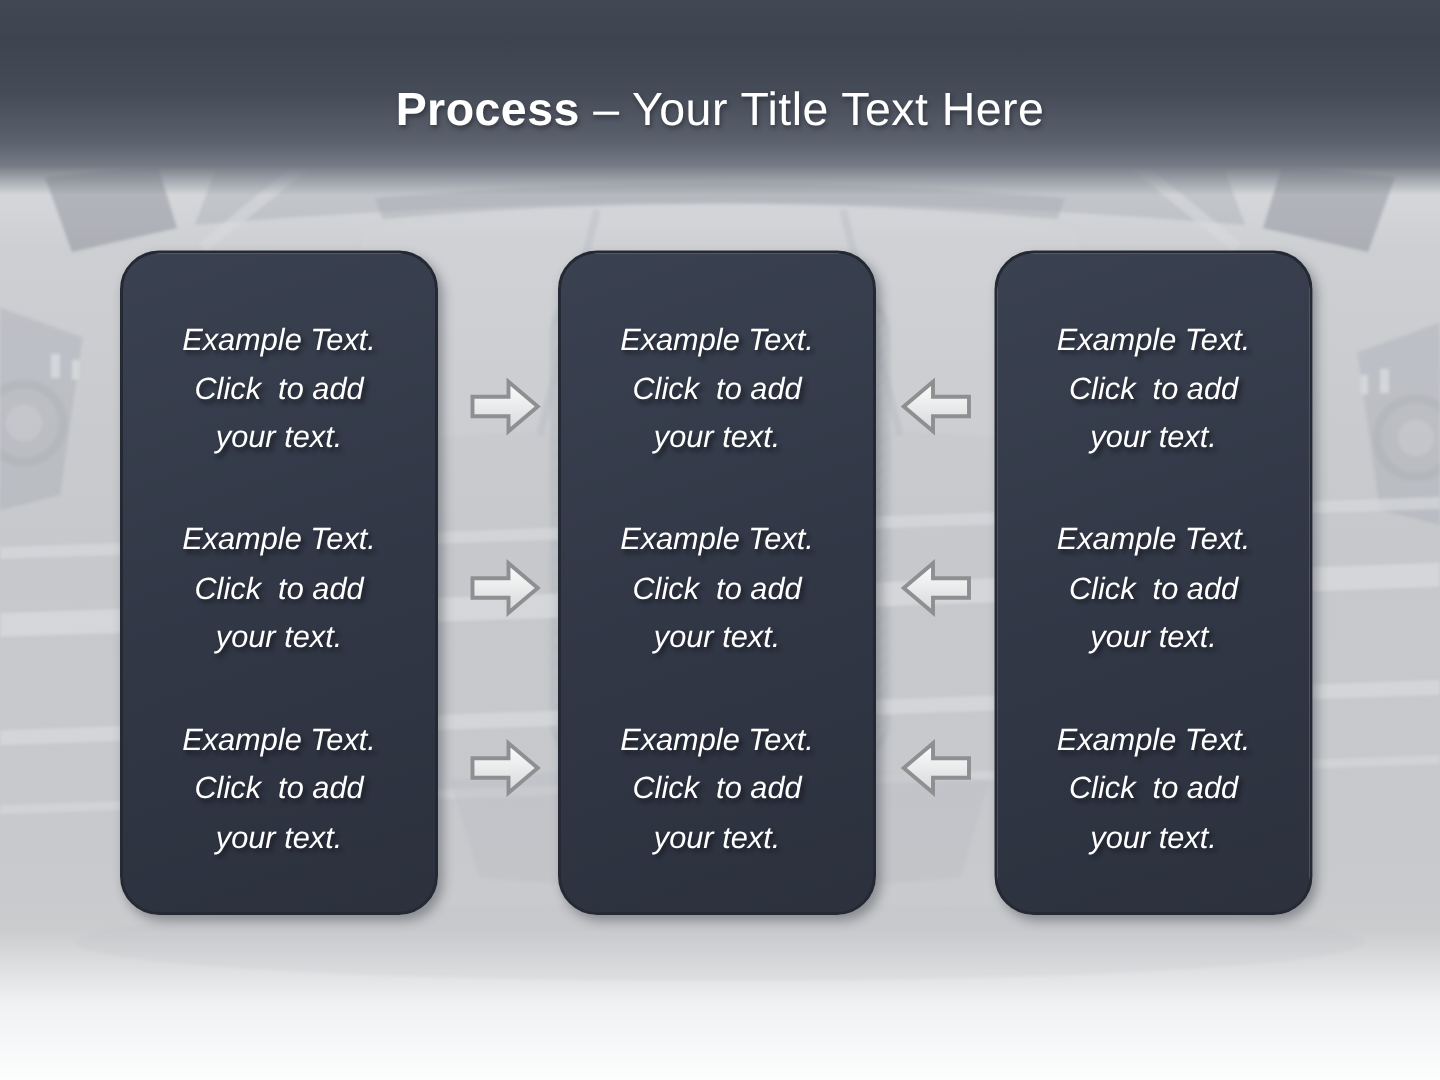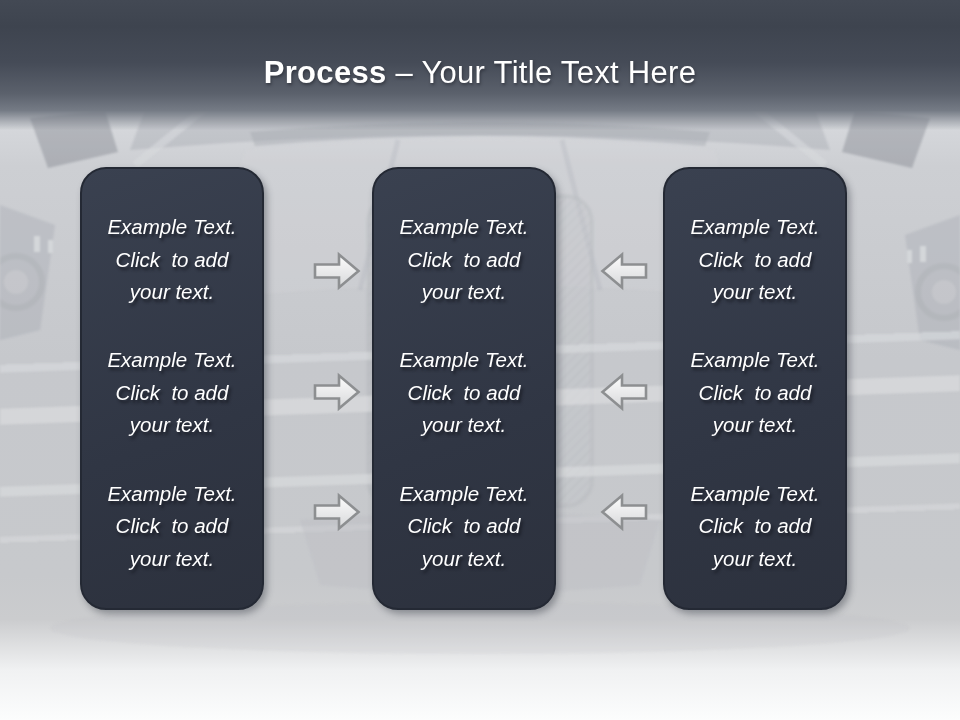--- a/index.html
+++ b/index.html
@@ -22,21 +22,21 @@
   }
   .title{
     margin:0;padding-top:55px;font-size:31px;font-weight:400;color:#ffffff;
     letter-spacing:.3px;text-shadow:1px 2px 3px rgba(25,28,35,.5);
     white-space:pre-wrap;
   }
   .title .t-bold{font-weight:700;}
   .title .t-rest{margin-left:9px;}
   
   .panel{
-    position:absolute;top:167px;width:184px;height:443px;box-sizing:border-box;
+    position:absolute;top:167px;width:212px;height:443px;box-sizing:border-box;
     background:linear-gradient(160deg,#3a4150 0%,#303644 60%,#2c313d 100%);
     border:2px solid #242934;border-radius:26px;
     box-shadow:3px 4px 7px rgba(45,50,60,.40);
     display:flex;flex-direction:column;justify-content:space-between;
     padding:42px 6px 33px;
   }
   .panel.p-left{left:80px}
   .panel.p-mid{left:372px}
   .panel.p-right{left:663px}
   .block{

